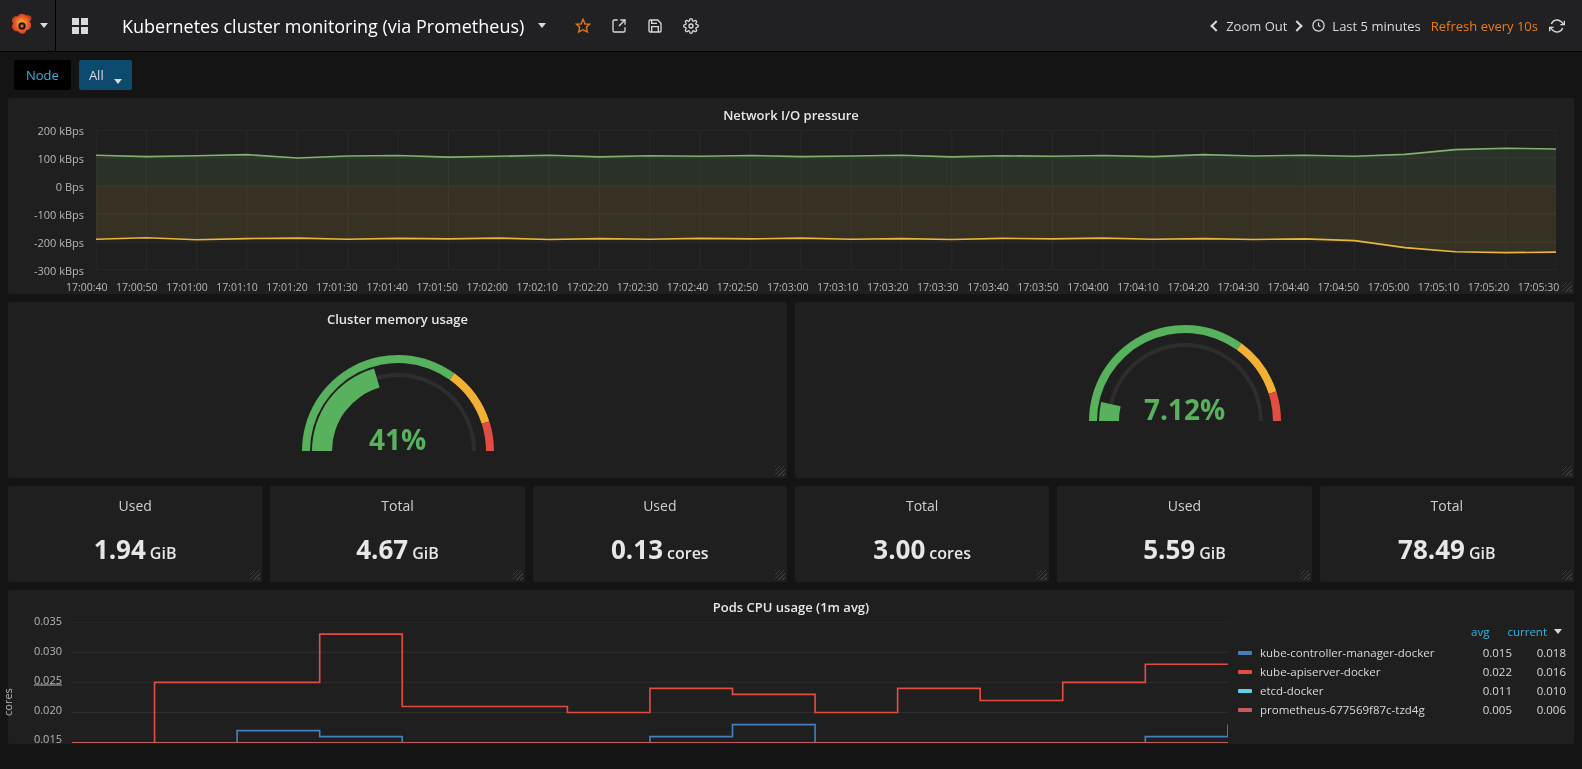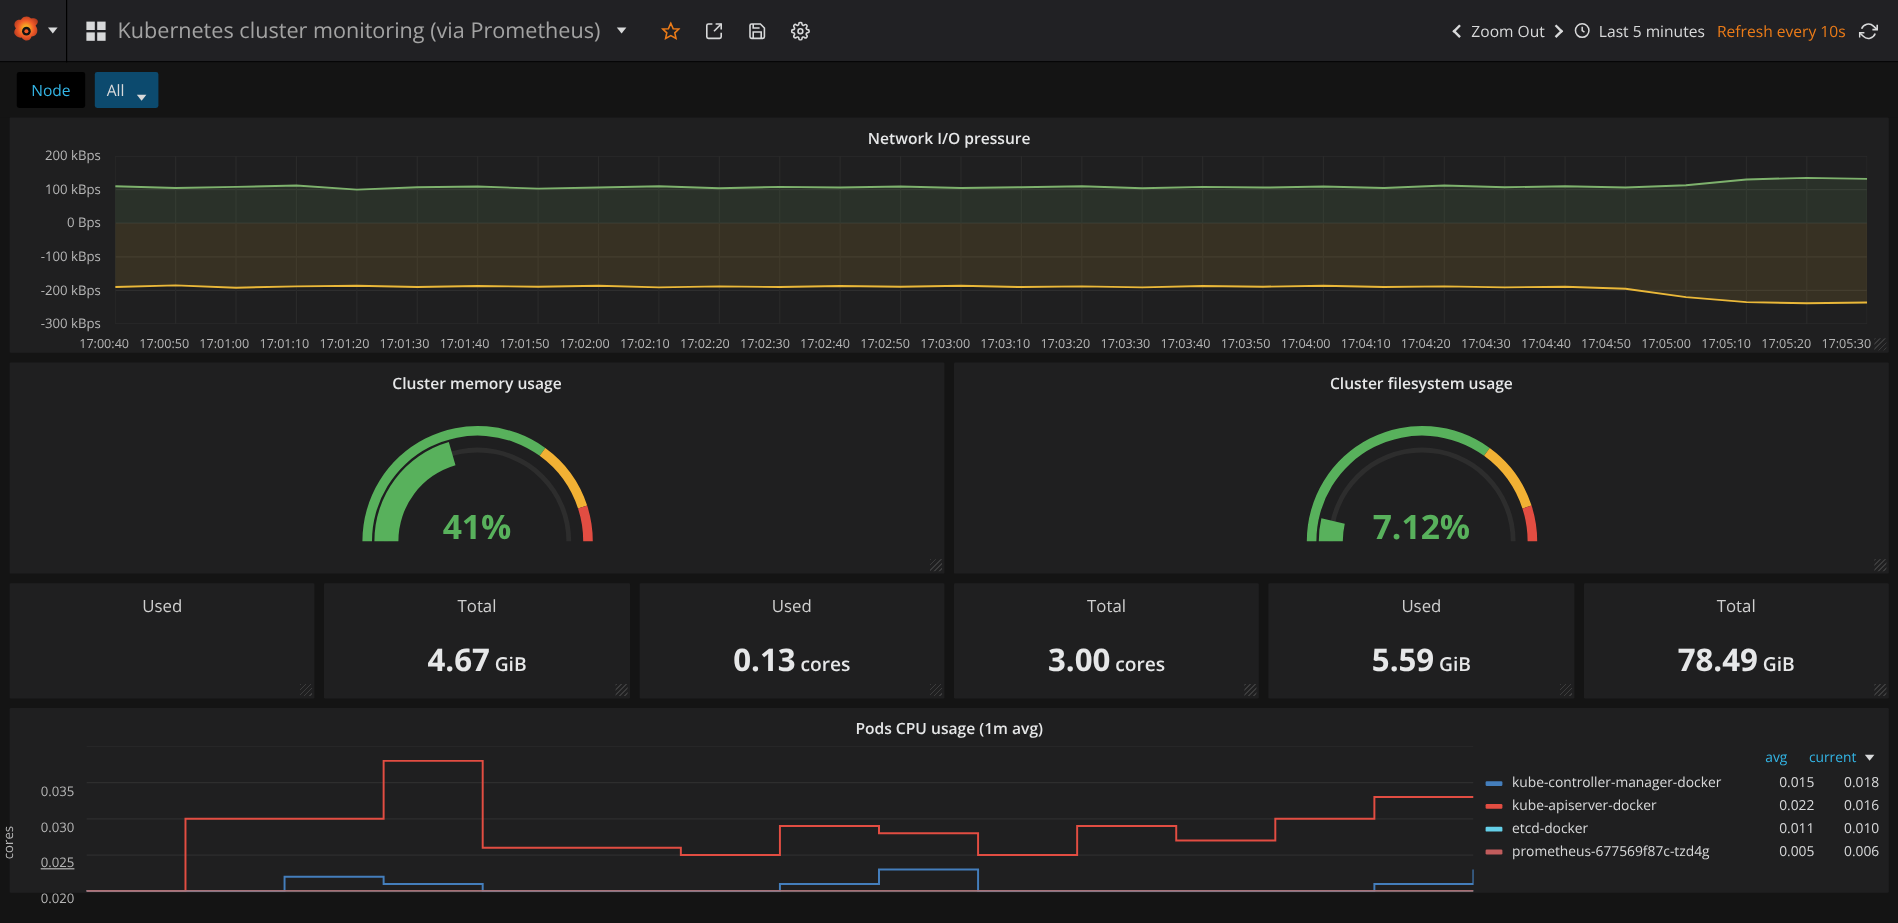--- a/index.html
+++ b/index.html
@@ -5,21 +5,21 @@
 * { margin: 0; padding: 0; box-sizing: border-box; }
 html, body { width: 1582px; height: 769px; background: #141414; color: #d8d9da; font-family: "Open Sans", "Helvetica Neue", Arial, sans-serif; font-size: 13px; overflow: hidden; }
 
 
 .navbar { height: 52px; display: flex; align-items: center; background: #212124; border-bottom: 1px solid #000; padding: 0 16px 0 0; }
 .nav-logo { width: 56px; height: 52px; display: flex; align-items: center; justify-content: center; border-right: 1px solid #000; cursor: pointer; }
 .nav-logo svg { width: 28px; height: 28px; }
 .nav-dash { display: flex; align-items: center; gap: 10px; height: 52px; padding: 0 16px; cursor: pointer; }
 .nav-dash .dash-icon { display: inline-grid; grid-template-columns: 7px 7px; grid-template-rows: 7px 7px; gap: 2px; }
 .nav-dash .dash-icon span { background: #d8d9da; }
-.nav-dash .title { font-size: 18px; color: #a3a3a3; }
+.nav-dash .title { font-size: 18px; color: #ffffff; margin-left: 24px; }
 .nav-caret { display: inline-block; width: 0; height: 0; border-left: 4px solid transparent; border-right: 4px solid transparent; border-top: 5px solid #d8d9da; margin-left: 4px; }
 .nav-actions { display: flex; align-items: center; gap: 18px; padding-left: 12px; }
 .nav-icon { width: 18px; height: 18px; cursor: pointer; display: inline-flex; align-items: center; justify-content: center; }
 .nav-spacer { flex: 1; }
 .nav-time { display: flex; align-items: center; gap: 10px; }
 .nav-time .zoom { display: flex; align-items: center; gap: 6px; cursor: pointer; font-size: 13px; }
 .nav-time .range { display: flex; align-items: center; gap: 6px; cursor: pointer; font-size: 13px; }
 .nav-time .refresh-int { color: #eb7b18; }
 .chev { display: inline-block; width: 8px; height: 8px; border-left: 2px solid #d8d9da; border-bottom: 2px solid #d8d9da; }
 .chev.left { transform: rotate(45deg); }
@@ -56,21 +56,21 @@
 .stat-row .panel { height: 96px; }
 .stat-label { text-align: center; font-size: 14px; color: #cfcfcf; padding-top: 10px; }
 .stat-value { text-align: center; font-size: 26px; font-weight: 700; color: #e6e7e8; padding-top: 16px; }
 .stat-value .unit { font-size: 16px; font-weight: 600; margin-left: 4px; }
 
 
 .pods-panel { height: 154px; padding-bottom: 0; }
 .pods-body { display: flex; height: 122px; }
 .pods-plot-wrap { flex: 1; position: relative; min-width: 0; }
 .pods-yaxis { position: absolute; left: 4px; top: 0; bottom: 0; width: 56px; }
-.pods-yaxis div { position: absolute; right: 6px; font-size: 11px; color: #b6b6b6; transform: translateY(-50%); margin-top: 40px; }
+.pods-yaxis div { position: absolute; right: 6px; font-size: 11px; color: #b6b6b6; transform: translateY(-50%); }
 .pods-plot { position: absolute; left: 64px; right: 6px; top: 2px; bottom: 2px; }
 .pods-ylab { position: absolute; left: -8px; top: 96px; transform: rotate(-90deg); transform-origin: left top; font-size: 11px; color: #b6b6b6; }
 .legend { width: 340px; padding: 2px 8px 0 4px; font-size: 11.5px; color: #d8d9da; }
 .legend-header { display: flex; justify-content: flex-end; gap: 18px; color: #33b5e5; padding: 2px 4px 4px 0; cursor: pointer; }
 .legend-header .cur { display: inline-flex; align-items: center; gap: 3px; }
 .legend-row { display: flex; align-items: center; gap: 8px; padding: 2px 0; cursor: pointer; }
 .legend-swatch { width: 14px; height: 4px; border-radius: 1px; flex: 0 0 14px; }
 .legend-name { flex: 1; white-space: nowrap; overflow: hidden; text-overflow: ellipsis; }
 .legend-num { width: 46px; text-align: right; color: #d8d9da; }
 
@@ -272,38 +272,38 @@
             <path d="M29,115.00000000000001 A86,86 0 0 1 91.00676488062625,32.414743031782905 L96.58658700141085,51.62061674532176 A66,66 0 0 0 49,115.00000000000001 Z" fill="#58b15c"></path>
             <path d="M19,115.00000000000001 A96,96 0 0 1 171.42738422007739,37.33436854000503 L166.72510220173763,43.80650449500462 A88,88 0 0 0 27,115.00000000000001 Z" fill="#58b15c"></path>
             <path d="M171.42738422007739,37.33436854000503 A96,96 0 0 1 206.30142556433475,85.33436854000502 L198.69297343397352,87.8065044950046 A88,88 0 0 0 166.72510220173763,43.80650449500462 Z" fill="#f2b134"></path>
             <path d="M206.30142556433475,85.33436854000502 A96,96 0 0 1 211,114.99999999999997 L203,114.99999999999997 A88,88 0 0 0 198.69297343397352,87.8065044950046 Z" fill="#e24d42"></path>
           </svg>
           <div class="gauge-value">41%</div>
         </div>
         <div class="corner"></div>
       </div>
       <div class="panel">
-        <div class="ptitle">Cluster filesystem usage</div>
         <div class="gauge-wrap">
           <svg class="gauge-svg" viewBox="0 0 230 120">
             <path d="M37,115.00000000000001 A78,78 0 0 1 193,114.99999999999999 L189,114.99999999999999 A74,74 0 0 0 41,115.00000000000001 Z" fill="#2d2d2d"></path>
             <path d="M29,115.00000000000001 A86,86 0 0 1 31.142479448564202,95.92341102383543 L50.64422841401439,100.35982706480394 A66,66 0 0 0 49,115.00000000000001 Z" fill="#58b15c"></path>
             <path d="M19,115.00000000000001 A96,96 0 0 1 171.42738422007739,37.33436854000503 L166.72510220173763,43.80650449500462 A88,88 0 0 0 27,115.00000000000001 Z" fill="#58b15c"></path>
             <path d="M171.42738422007739,37.33436854000503 A96,96 0 0 1 206.30142556433475,85.33436854000502 L198.69297343397352,87.8065044950046 A88,88 0 0 0 166.72510220173763,43.80650449500462 Z" fill="#f2b134"></path>
             <path d="M206.30142556433475,85.33436854000502 A96,96 0 0 1 211,114.99999999999997 L203,114.99999999999997 A88,88 0 0 0 198.69297343397352,87.8065044950046 Z" fill="#e24d42"></path>
           </svg>
           <div class="gauge-value">7.12%</div>
         </div>
         <div class="corner"></div>
       </div>
     </div>
 
   <div class="row stat-row" id="stat-row">
       <div class="panel">
         <div class="stat-label">Used</div>
+        <div class="stat-value">1.94<span class="unit">GiB</span></div>
         <div class="corner"></div>
       </div>
       <div class="panel">
         <div class="stat-label">Total</div>
         <div class="stat-value">4.67<span class="unit">GiB</span></div>
         <div class="corner"></div>
       </div>
       <div class="panel">
         <div class="stat-label">Used</div>
         <div class="stat-value">0.13<span class="unit">cores</span></div>

